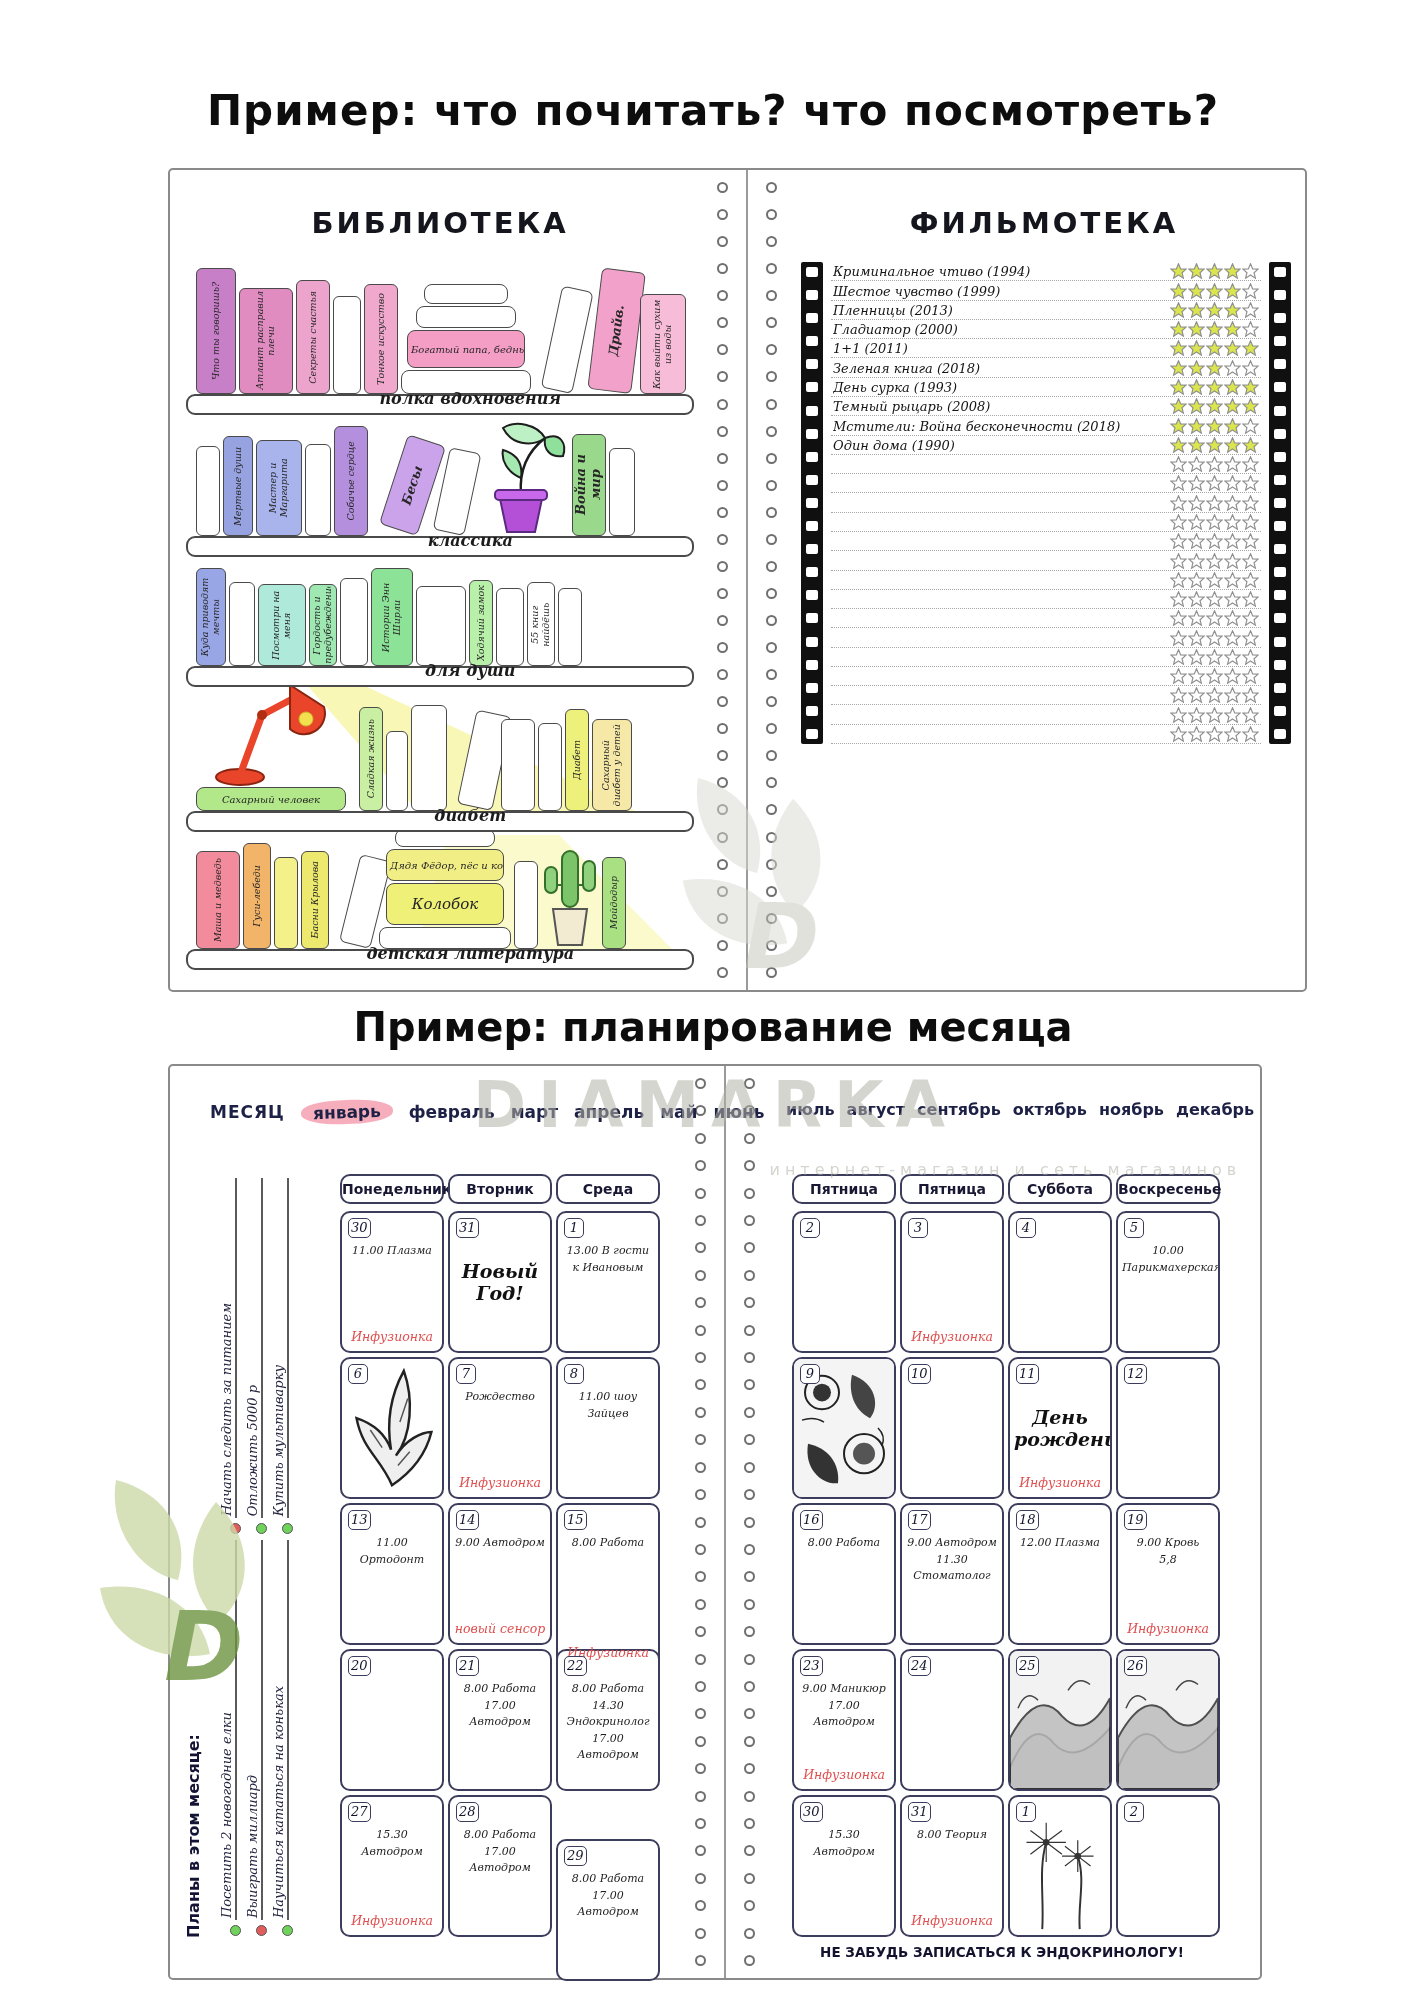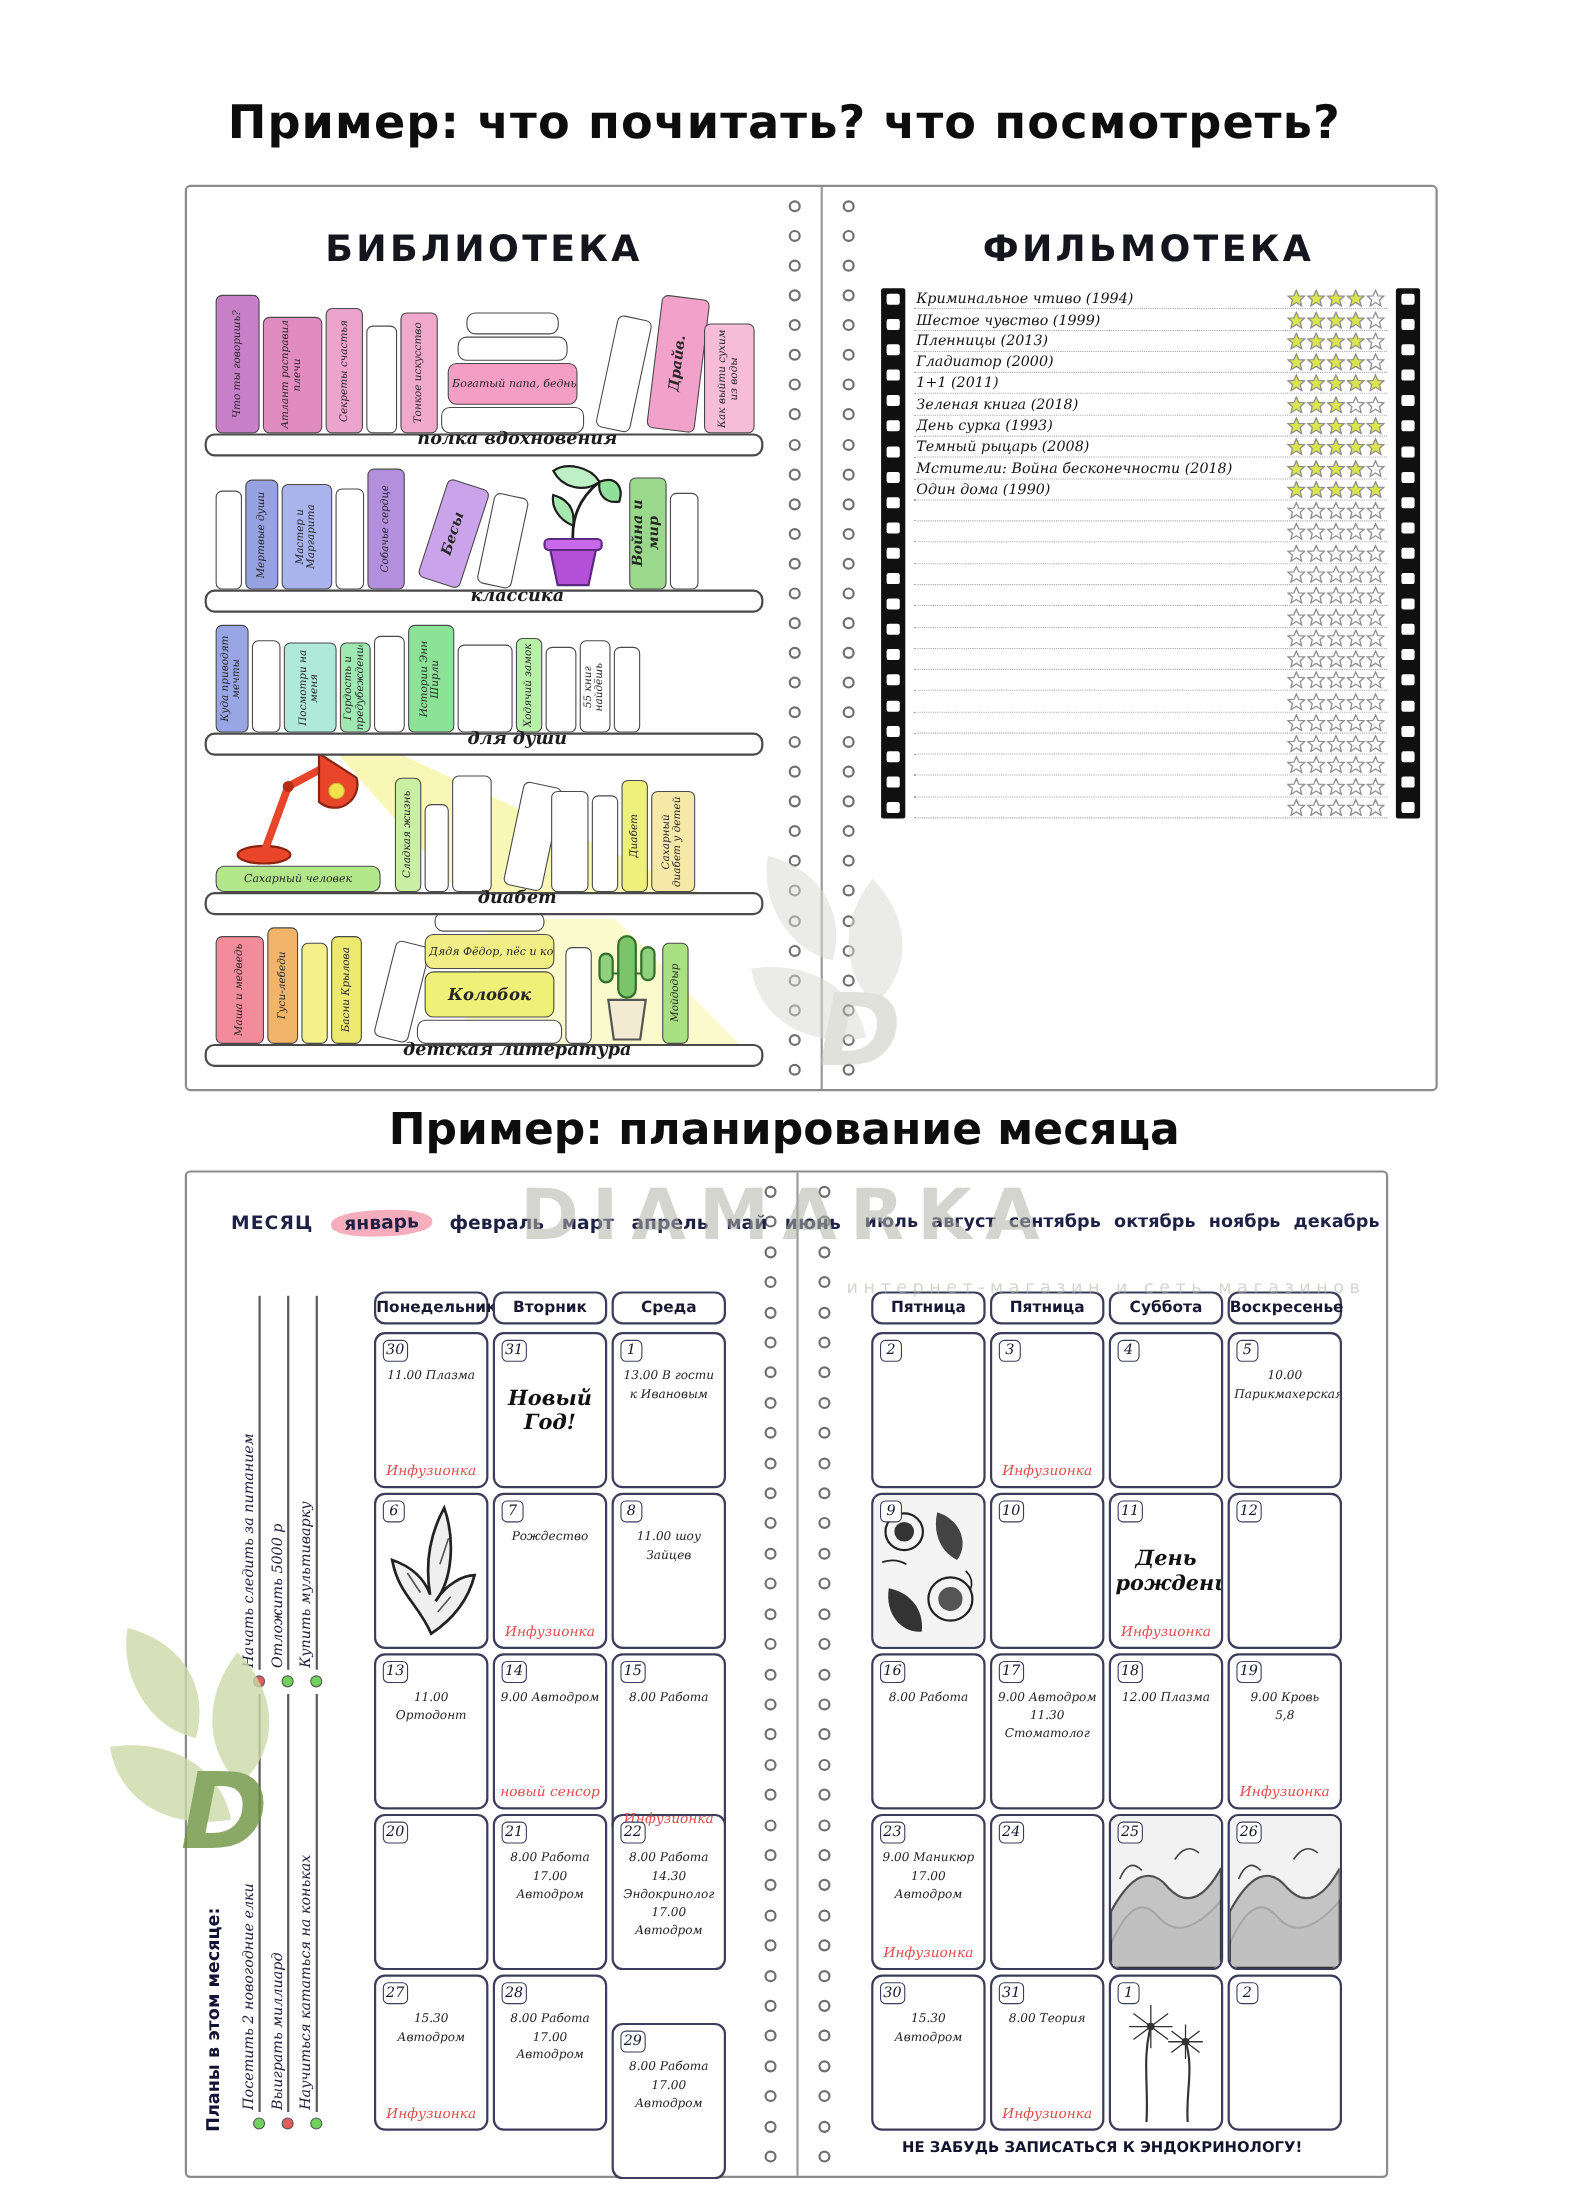--- a/index.html
+++ b/index.html
@@ -6,32 +6,32 @@
   .canvas{position:relative;width:1426px;height:2000px;background:#fff;font-family:"DejaVu Sans",sans-serif;overflow:hidden;}
   .title{position:absolute;left:0;width:100%;text-align:center;font-weight:bold;color:#0d0d0d;}
   .t1{top:86px;font-size:42px;letter-spacing:1px;}
   .t2{top:1004px;font-size:40px;}
   .spread{position:absolute;background:#fff;border:2px solid #8a8a8a;border-radius:5px;}
   .s1{left:168px;top:168px;width:1135px;height:820px;}
   .s2{left:168px;top:1064px;width:1090px;height:912px;}
 
   
   .lpage{position:absolute;left:0;top:0;width:540px;height:100%;}
-  .ptitle{position:absolute;top:36px;left:0;width:100%;text-align:center;font-size:33px;font-weight:bold;letter-spacing:3px;color:#15151d;}
+  .ptitle{position:absolute;top:36px;left:0;width:100%;text-align:center;font-size:29px;font-weight:bold;letter-spacing:3px;color:#15151d;}
   #shelves{position:absolute;left:16px;top:96px;width:508px;}
   .shelf{margin-bottom:9px;position:relative;}
   .books{display:flex;align-items:flex-end;gap:3px;padding:0 10px;position:relative;}
   .book{position:relative;z-index:1;border:1.5px solid #4a4a4a;border-radius:6px;display:flex;align-items:center;justify-content:center;box-sizing:border-box;flex:0 0 auto;
         background-image:repeating-linear-gradient(115deg,rgba(255,255,255,.3) 0 4px,rgba(255,255,255,0) 4px 10px);}
   .spine{writing-mode:vertical-rl;transform:rotate(180deg);font:italic 9.5px "DejaVu Serif",serif;color:#262626;text-align:center;line-height:1.12;max-height:96%;overflow:hidden;}
   .bigspine{font-size:13px;font-weight:bold;}
   .stack{display:flex;flex-direction:column;align-items:center;justify-content:flex-end;gap:2px;z-index:1;flex:0 0 auto;}
   .flat{border:1.5px solid #4a4a4a;border-radius:8px;display:flex;align-items:center;justify-content:center;box-sizing:border-box;background:#fff;}
   .flattext{font:italic 10px "DejaVu Serif",serif;color:#262626;white-space:nowrap;overflow:hidden;padding:0 3px;}
-  .bigflat{font-size:15px;font-weight:bold;}
+  .bigflat{font-size:15px;font-weight:normal;}
   .bar{height:17px;border:2px solid #4a4a4a;border-radius:9px;background:#fff;position:relative;z-index:2;}
   .lbl{position:absolute;left:56%;transform:translateX(-50%);top:-7px;font:italic bold 16px "DejaVu Serif",serif;color:#1c1c1c;white-space:nowrap;}
   .deco{position:relative;z-index:1;display:flex;align-items:flex-end;flex:0 0 auto;}
   .lampgroup{position:relative;width:160px;height:100%;z-index:1;flex:0 0 auto;}
   .lampgroup .flat{position:absolute;bottom:0;left:0;}
   .lampsvg{position:absolute;left:2px;bottom:20px;z-index:2;}
   .beam{position:absolute;left:120px;top:-12px;width:340px;height:132px;background:rgba(243,240,110,.5);clip-path:polygon(0 0,16% 0,100% 100%,34% 100%);z-index:0;}
   .beam2{position:absolute;left:230px;top:-6px;width:260px;height:118px;background:rgba(243,240,110,.35);clip-path:polygon(12% 0,55% 0,100% 100%,0 100%);z-index:0;}
 
   

